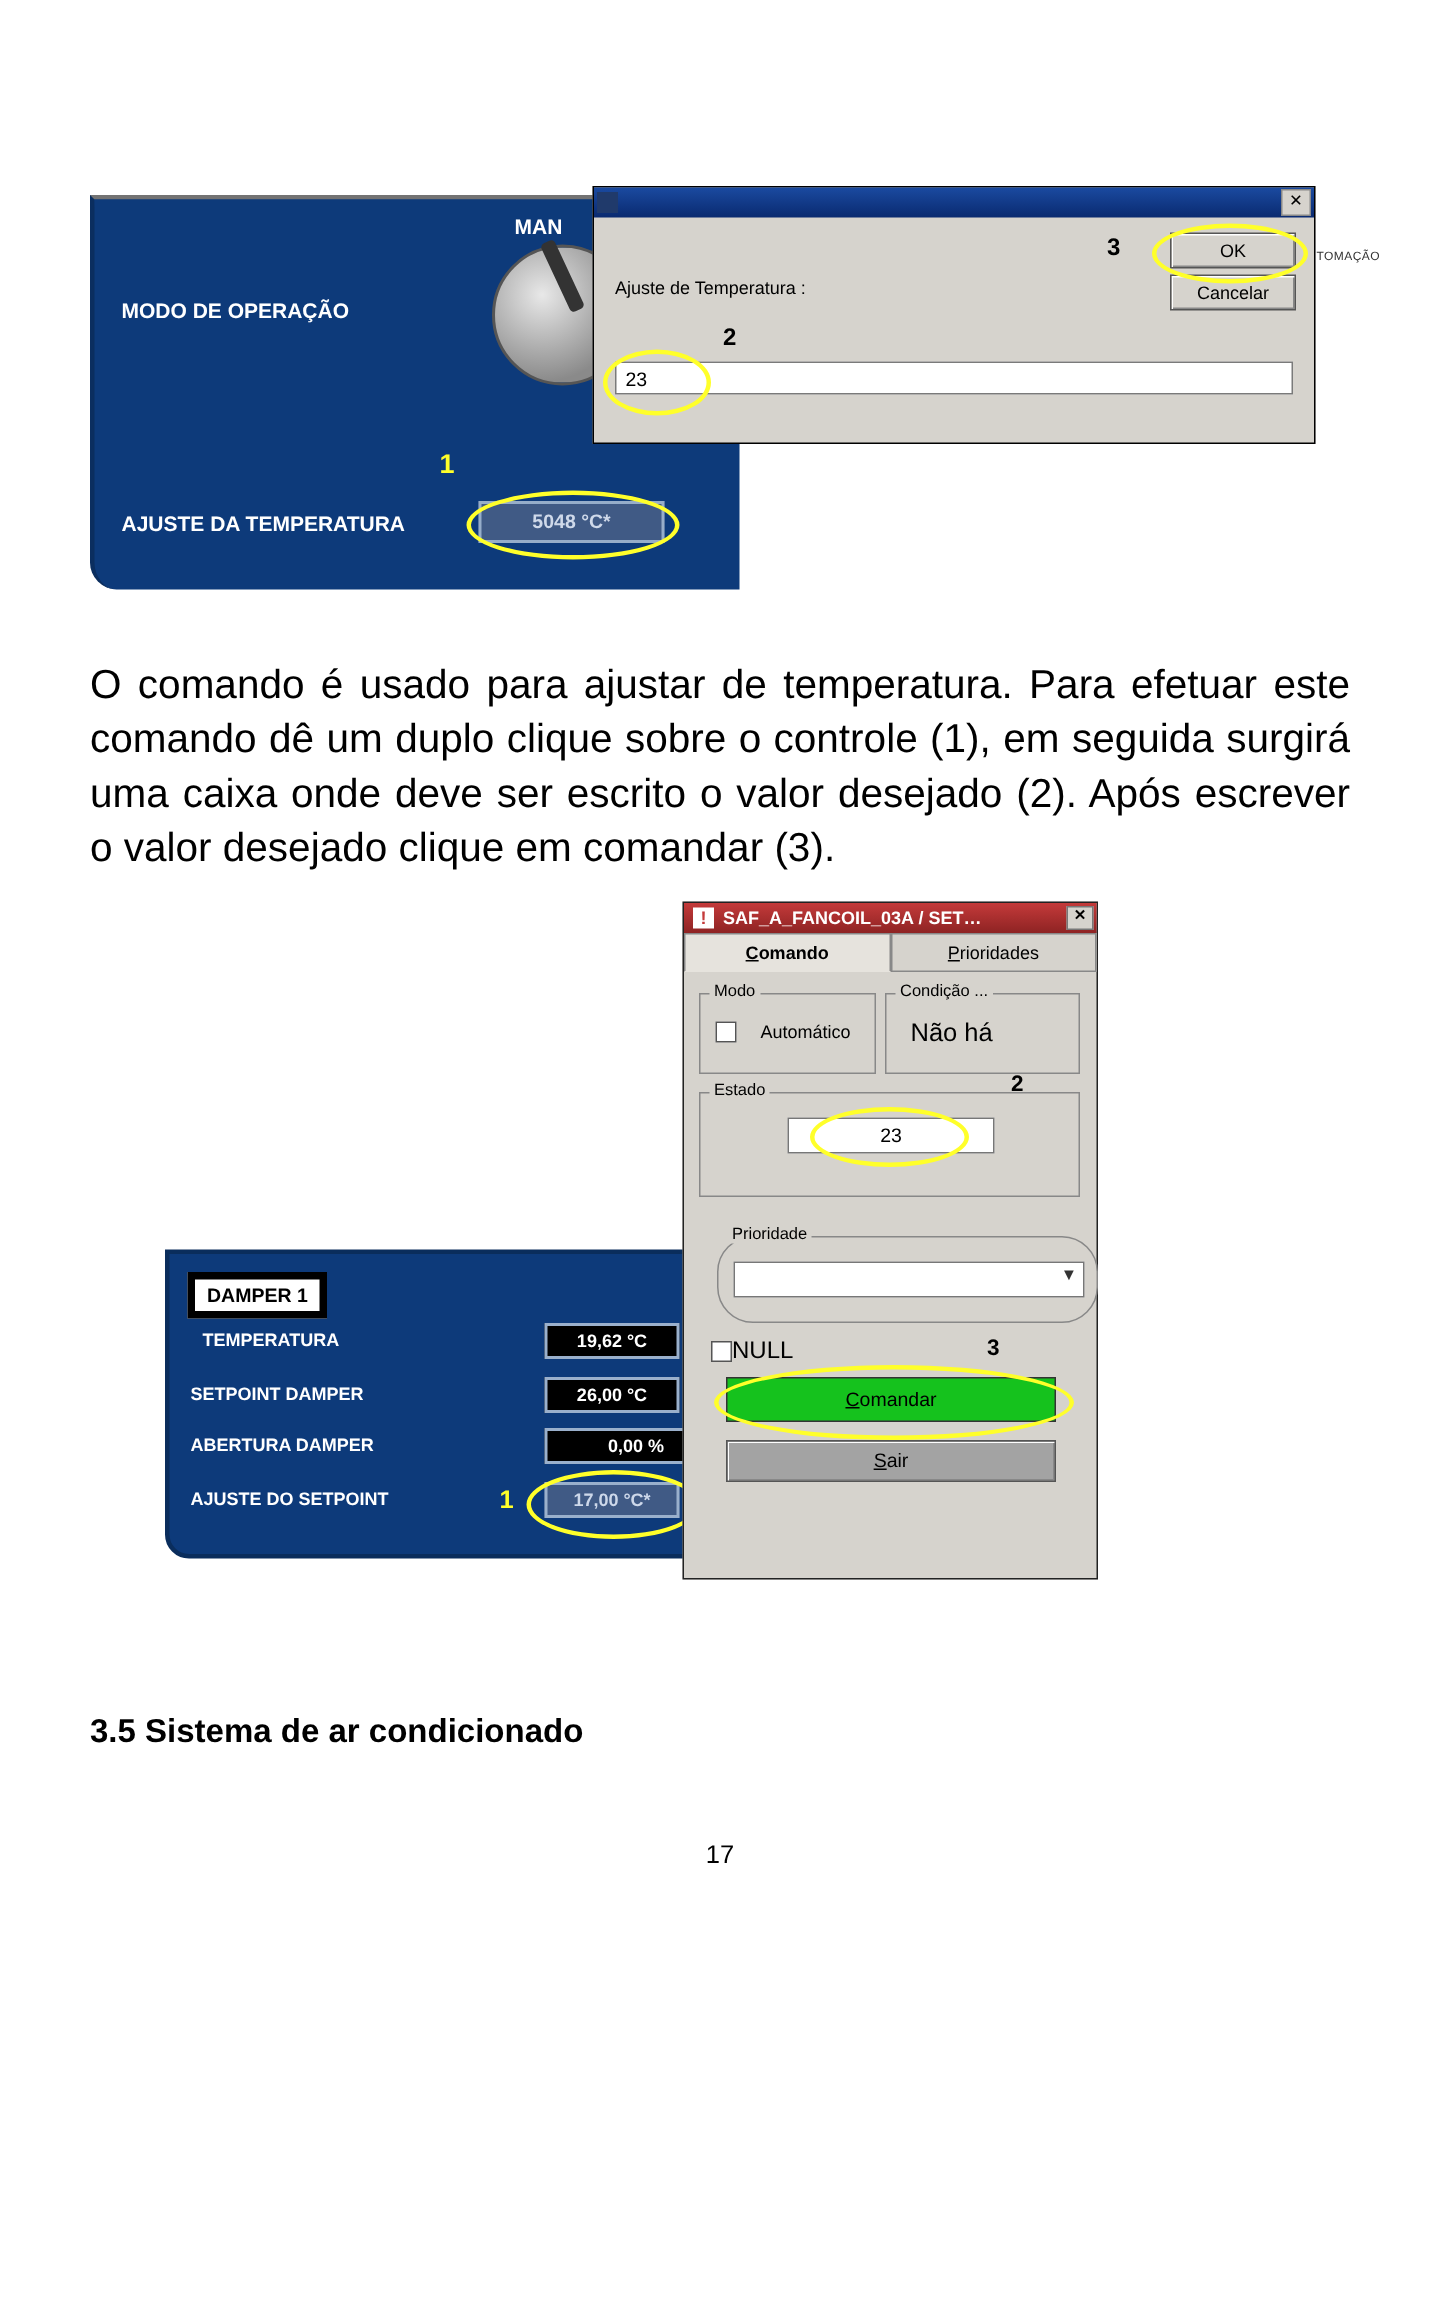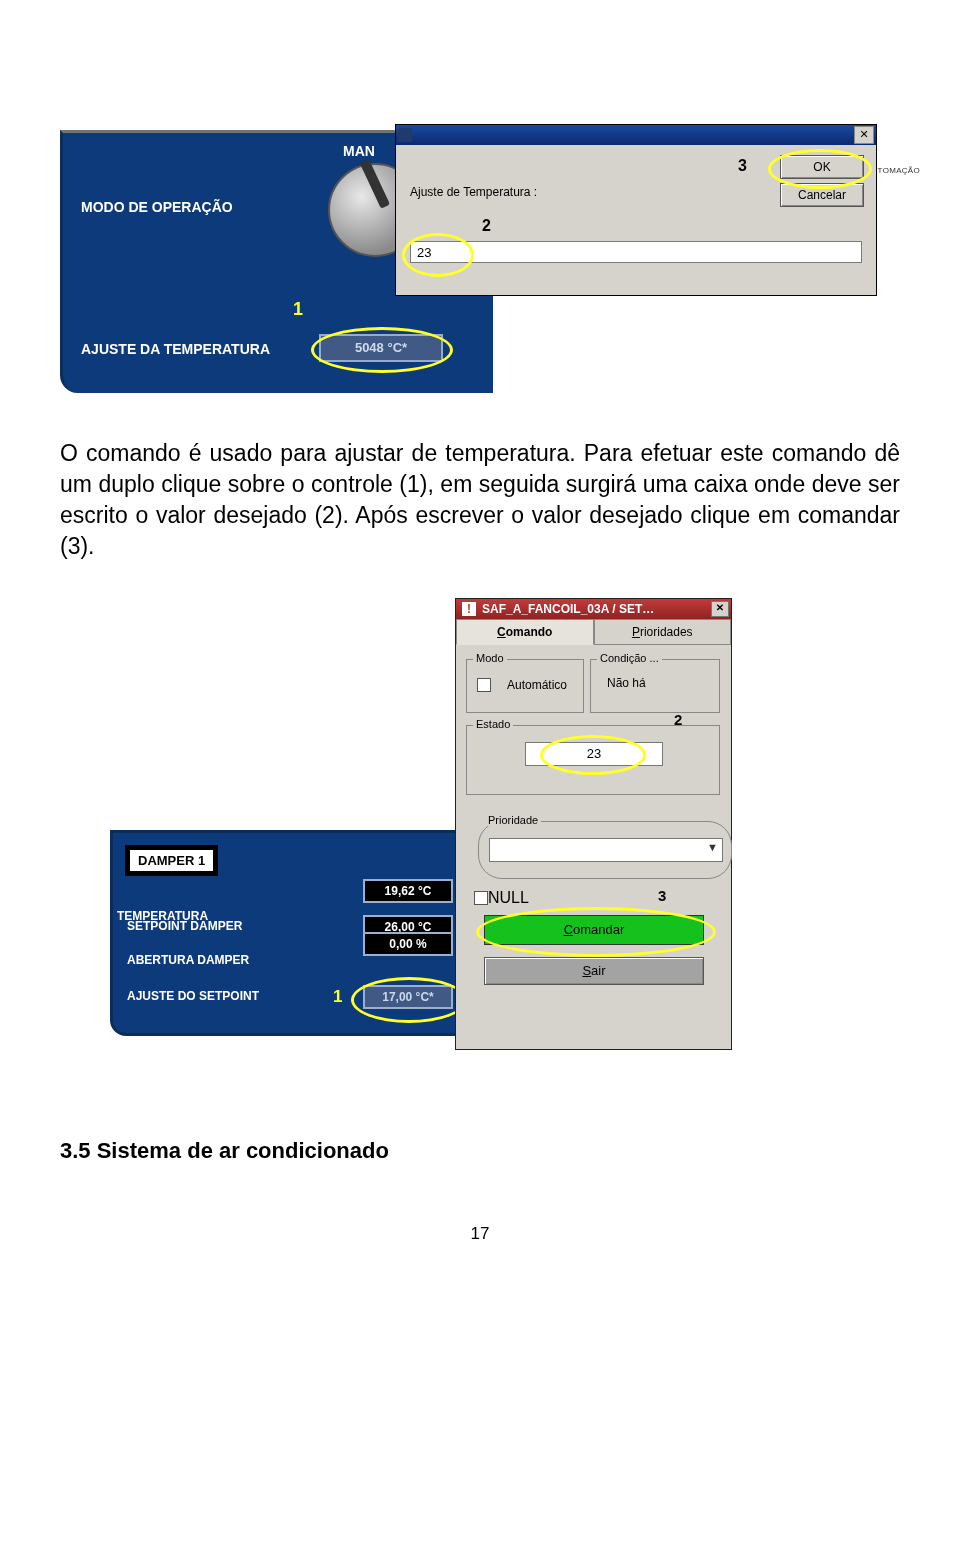--- a/index.html
+++ b/index.html
@@ -204,24 +204,24 @@
     border: 3px solid #ffff2a;
     border-radius: 50%;
   }
 
   
   h3.section {
     font-size: 22px;
     margin: 34px 0 16px 0;
   }
   p.body {
-    font-size: 23px;
+    font-size: 27px;
     line-height: 1.35;
     text-align: justify;
-    margin: 8px 0 36px 0;
+    margin: 8px 0 17px 0;
   }
 
   
   .fig2 {
     position: relative;
     width: 700px;
     height: 480px;
     margin-left: 50px;
   }
   .f2-panel {
@@ -241,42 +241,42 @@
     font-size: 13px;
     padding: 3px 8px;
     border: 5px solid #000000;
   }
   .f2-lbl {
     position: absolute;
     color: #fff;
     font-weight: bold;
     font-size: 12px;
   }
-  .f2-lbl1 { left: 4px; top: 50px; margin-top: 26px; }
+  .f2-lbl1 { left: 22px; top: 50px; }
   .f2-lbl2 { left: 14px; top: 86px; }
   .f2-lbl3 { left: 14px; top: 120px; }
   .f2-lbl4 { left: 14px; top: 156px; }
   .f2-val {
     position: absolute;
     width: 86px; height: 20px;
     background: #000;
     border: 2px solid #9ab0cc;
     color: #fff;
     font-size: 12px;
     text-align: center;
     line-height: 20px;
     font-weight: bold;
   }
   .f2-val-gray {
     background: #405a85;
     color: #cdd8ea;
   }
   .f2-v1 { left: 250px; top: 46px; }
   .f2-v2 { left: 250px; top: 82px; }
-  .f2-v3 { left: 250px; top: 99px; }
+  .f2-v3 { left: 250px; top: 116px; padding-left: 16px; }
   .f2-v4 { left: 250px; top: 152px; }
   .f2-num1 {
     position: absolute;
     left: 220px; top: 154px;
     color: #ffff2a;
     font-weight: bold;
     font-size: 17px;
   }
   .f2-oval1 {
     position: absolute;
@@ -362,21 +362,21 @@
     display: flex;
     align-items: center;
     gap: 16px;
     font-size: 12px;
   }
   .chk .box {
     width: 12px; height: 12px;
     border: 1px solid #555;
     background: #fff;
   }
-  .cond-txt { position: absolute; left: 16px; top: 16px; font-size: 12px; }
+  .cond-txt { position: absolute; left: 16px; top: 16px; font-size: 17px; }
   .estado-val {
     position: absolute;
     left: 58px; top: 16px;
     width: 136px; height: 22px;
     background: #fff;
     border: 1px solid #777;
     text-align: center;
     line-height: 22px;
     font-size: 13px;
   }

